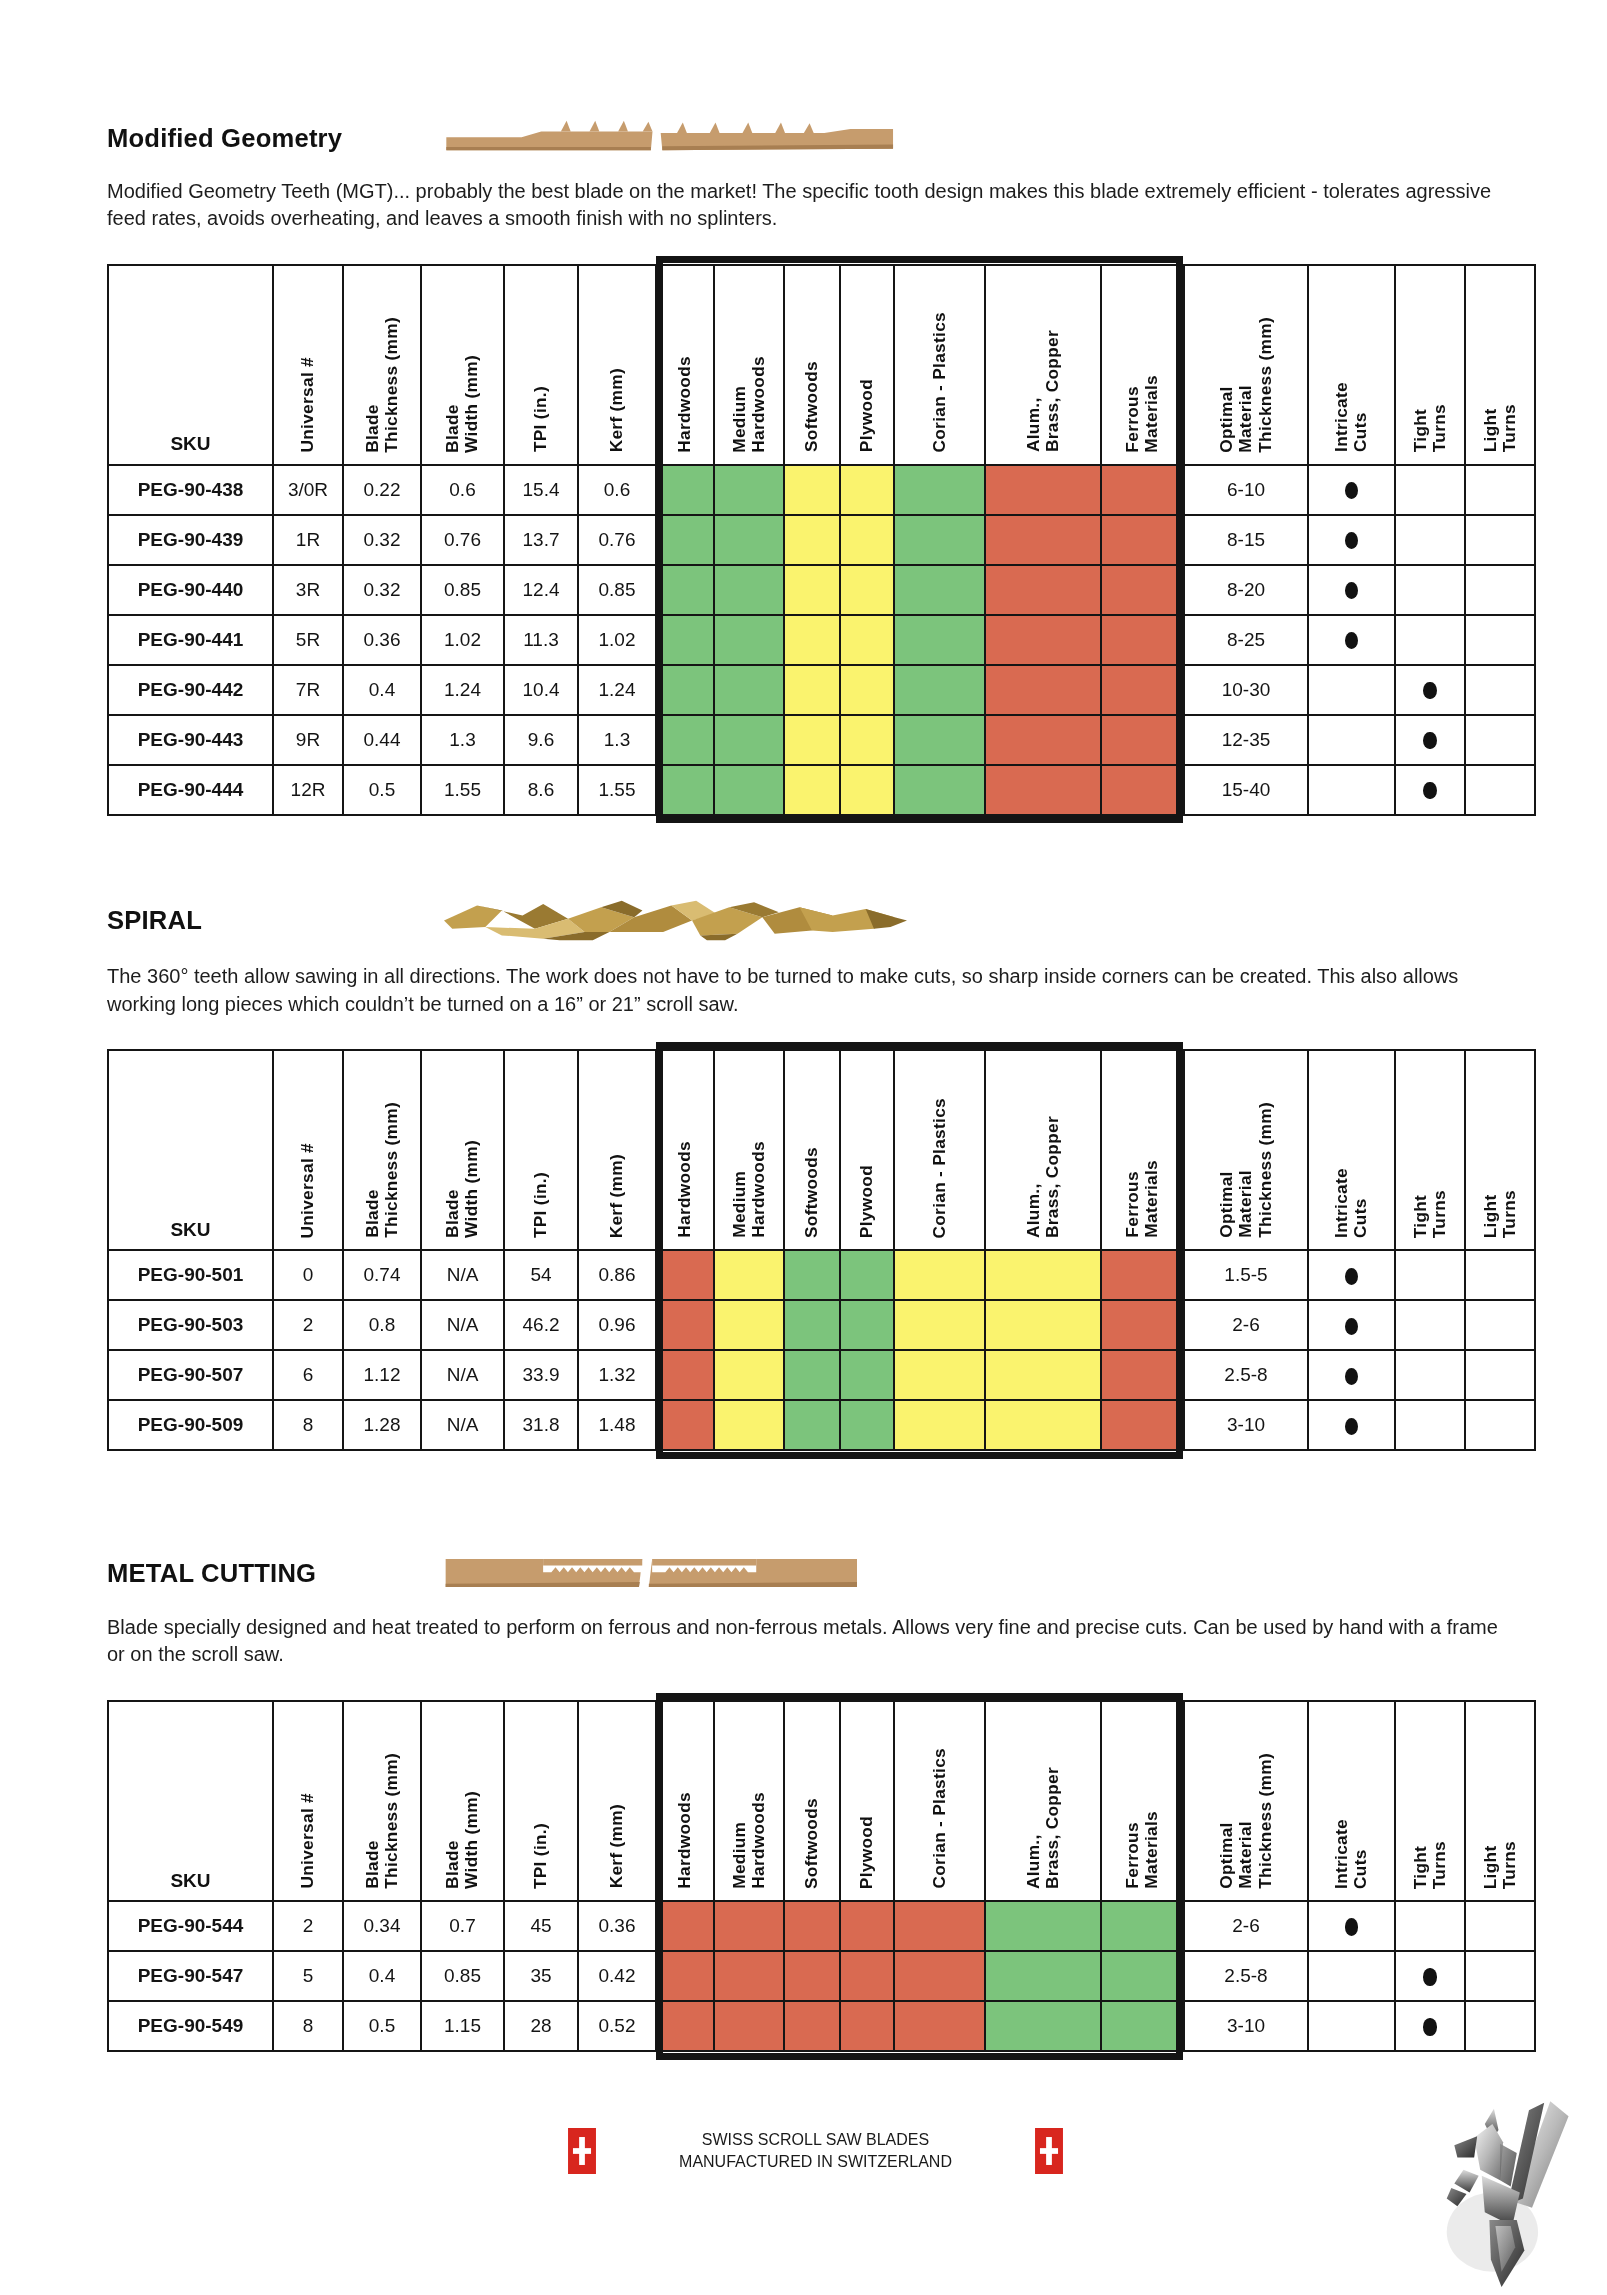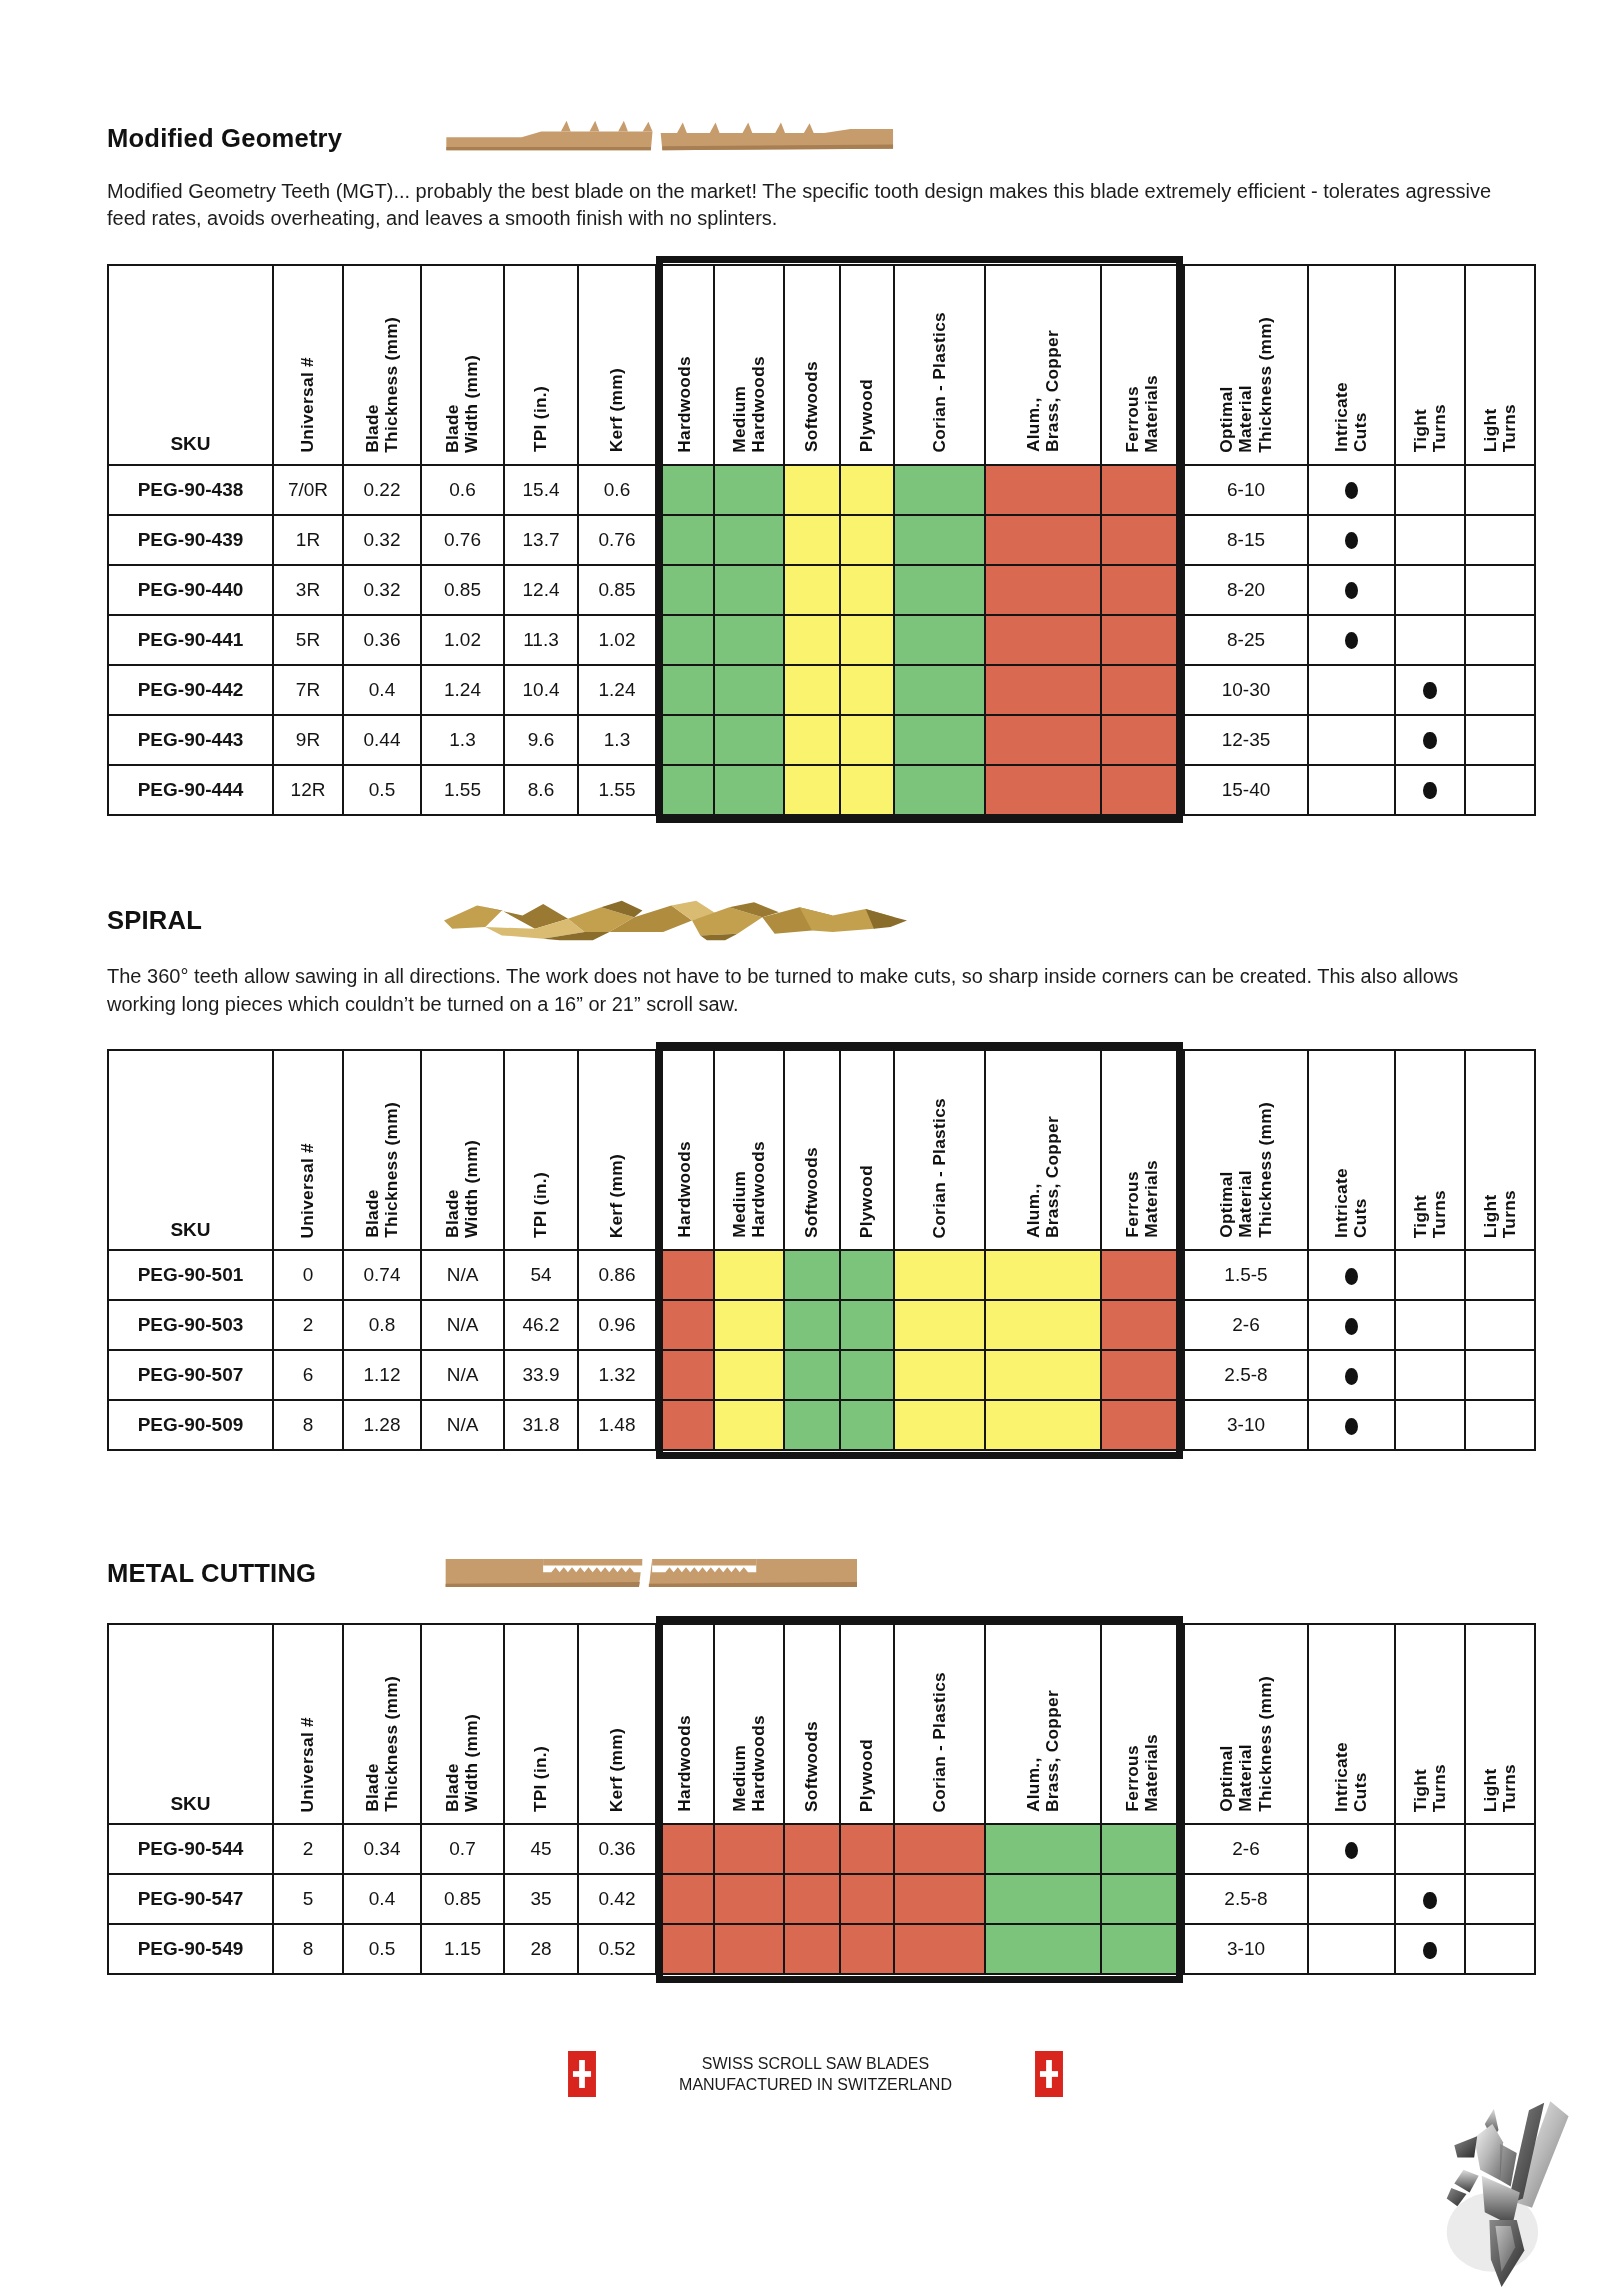--- a/index.html
+++ b/index.html
@@ -122,21 +122,21 @@
 Cuts</span></th>
               <th><span class="vlabel">Tight
 Turns</span></th>
               <th><span class="vlabel">Light
 Turns</span></th>
             </tr>
           </thead>
           <tbody>
             <tr>
               <td class="c-sku">PEG-90-438</td>
-              <td>7/0R</td>
+              <td>3/0R</td>
               <td>0.22</td>
               <td>0.6</td>
               <td>15.4</td>
               <td>0.6</td>
               <td style="background: rgb(124, 196, 124);"></td>
               <td style="background: rgb(124, 196, 124);"></td>
               <td style="background: rgb(250, 243, 110);"></td>
               <td style="background: rgb(250, 243, 110);"></td>
               <td style="background: rgb(124, 196, 124);"></td>
               <td style="background: rgb(217, 106, 81);"></td>
@@ -435,20 +435,21 @@
           <path d="M120,6 L240,6 L240,14 L120,14 Z" fill="#C69C6D"></path>
         </g>
         <g transform="translate(248,0)">
           <path d="M4,6 L252,6 L252,40 L0,40 Z" fill="#C69C6D"></path>
           <path d="M0,36 L252,34 L252,40 L0,40 Z" fill="#A87F52"></path>
           <path d="M4,6 L130,6 L130,22 L120,22 l-5,-6 l-5,6 l-5,-6 l-5,6 l-5,-6 l-5,6 l-5,-6 l-5,6 l-5,-6 l-5,6 l-5,-6 l-5,6 l-5,-6 l-5,6 l-5,-6 l-5,6 l-5,-6 l-5,6 l-5,-6 l-5,6 L8,22 L4,22 Z" fill="#FFFFFF"></path>
           <path d="M4,6 L130,6 L130,14 L4,14 Z" fill="#C69C6D"></path>
         </g>
       </svg>
     </div>
+    <p class="sec-desc">Blade specially designed and heat treated to perform on ferrous and non-ferrous metals. Allows very fine and precise cuts. Can be used by hand with a frame or on the scroll saw.</p>
     <div class="tablewrap">
       <table class="blades">
           <colgroup>
             <col style="width: 165px;">
             <col style="width: 70px;">
             <col style="width: 78px;">
             <col style="width: 83px;">
             <col style="width: 74px;">
             <col style="width: 78px;">
             <col style="width: 58px;">

